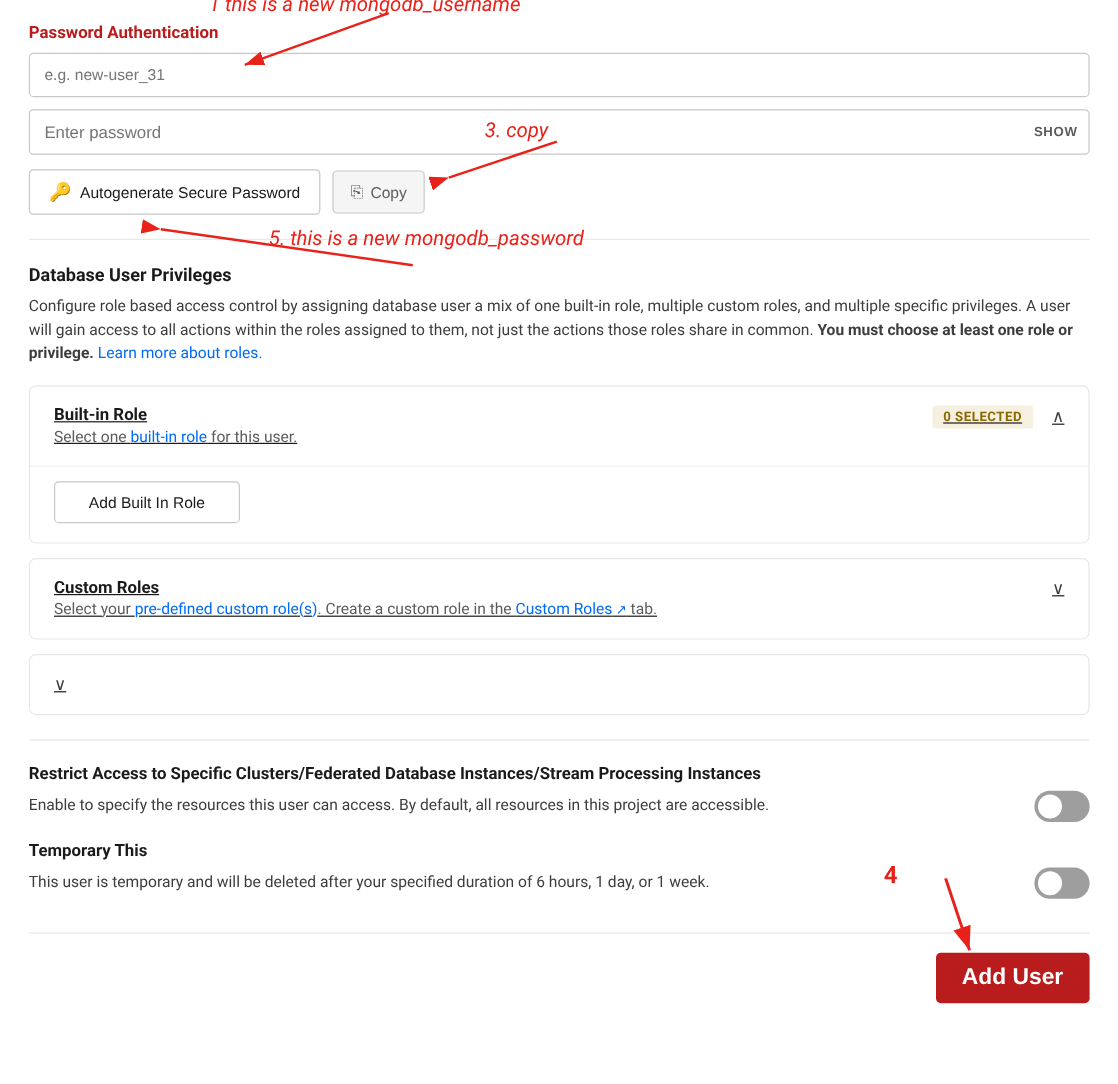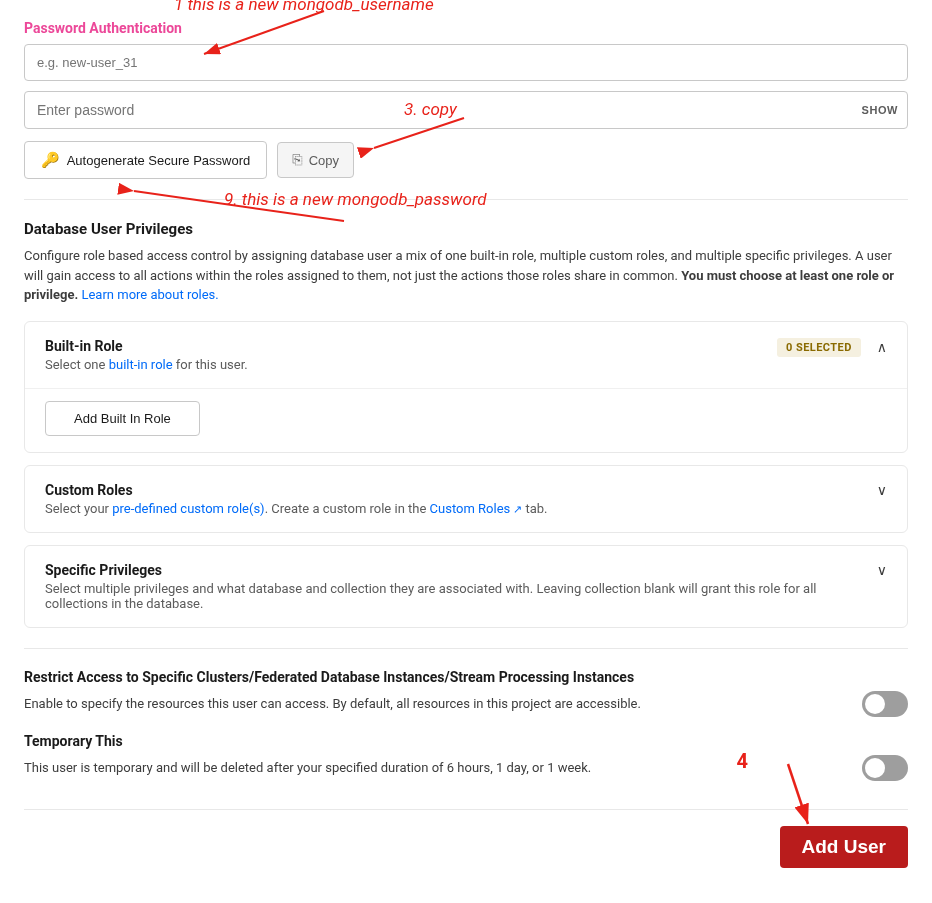--- a/index.html
+++ b/index.html
@@ -9,21 +9,21 @@
       color: #1a1a1a;
       background: #fff;
       padding: 20px 24px;
       max-width: 932px;
     }
 
     .section-title {
       font-weight: 700;
       font-size: 14px;
       margin-bottom: 8px;
-      color: #ec4899;
+      color: #b91c1c;
     }
 
     .annotation {
       position: absolute;
       color: #e8221a;
       font-size: 18px;
       font-style: italic;
       font-weight: 400;
       pointer-events: none;
       white-space: nowrap;
@@ -142,20 +142,21 @@
       margin-bottom: 12px;
       overflow: hidden;
     }
 
     .role-section-header {
       display: flex;
       justify-content: space-between;
       align-items: flex-start;
       padding: 16px 20px;
       cursor: pointer;
+      text-decoration: underline;
     }
 
     .role-section-header-left { flex: 1; }
 
     .role-section-name {
       font-weight: 700;
       font-size: 14px;
       margin-bottom: 3px;
     }
 
@@ -326,21 +327,21 @@
       </button>
 
       <svg style="position:absolute; top:40px; left:80px; width:320px; height:60px; overflow:visible; pointer-events:none;">
         <defs>
           <marker id="arrowhead2" markerWidth="8" markerHeight="6" refX="0" refY="3" orient="auto">
             <polygon points="8 0, 0 3, 8 6" fill="#e8221a"></polygon>
           </marker>
         </defs>
         <line x1="240" y1="40" x2="30" y2="10" stroke="#e8221a" stroke-width="2" marker-end="url(#arrowhead2)"></line>
       </svg>
-      <div class="annotation" style="position:absolute; top:48px; left:200px; font-size:17px; white-space:nowrap;">9. this is a new mongodb_password</div>
+      <div class="annotation" style="position:absolute; top:48px; left:200px; font-size:17px; white-space:nowrap;">5. this is a new mongodb_password</div>
 
       <svg style="position:absolute; top:-28px; left:320px; width:160px; height:55px; overflow:visible; pointer-events:none;">
         <defs>
           <marker id="arrowhead3" markerWidth="8" markerHeight="6" refX="0" refY="3" orient="auto">
             <polygon points="8 0, 0 3, 8 6" fill="#e8221a"></polygon>
           </marker>
         </defs>
         <line x1="120" y1="5" x2="30" y2="35" stroke="#e8221a" stroke-width="2" marker-end="url(#arrowhead3)"></line>
       </svg>
       <div class="annotation" style="position:absolute; top:-42px; left:380px; font-size:17px;">3. copy</div>
@@ -383,24 +384,20 @@
           </div>
         </div>
         <div class="role-section-right">
           <span class="chevron-icon">∨</span>
         </div>
       </div>
     </div>
 
     <div class="role-section">
       <div class="role-section-header">
-        <div class="role-section-header-left">
-          <div class="role-section-name">Specific Privileges</div>
-          <div class="role-section-desc">Select multiple privileges and what database and collection they are associated with. Leaving collection blank will grant this role for all collections in the database.</div>
-        </div>
         <div class="role-section-right">
           <span class="chevron-icon">∨</span>
         </div>
       </div>
     </div>
   </div>
 
   <hr class="divider">
 
   <div class="restrict-section">

